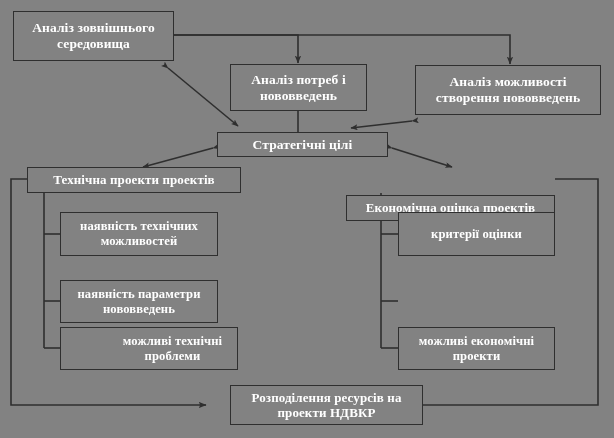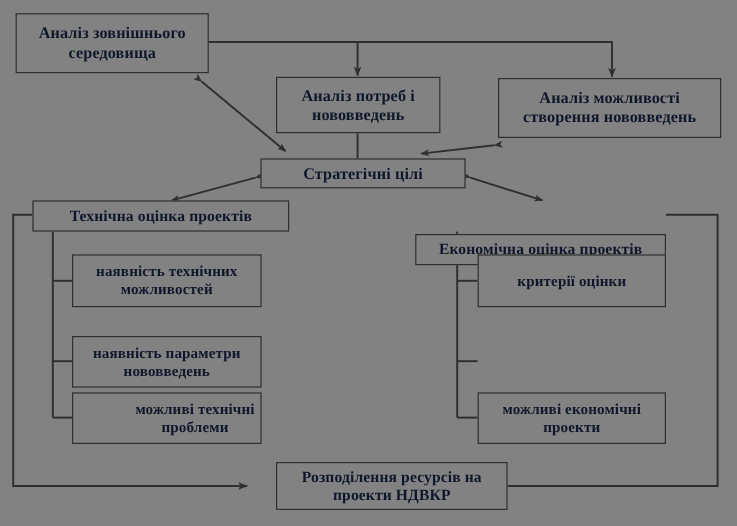--- a/index.html
+++ b/index.html
@@ -21,21 +21,21 @@
     top: 0;
     width: 614px;
     height: 438px;
     pointer-events: none;
   }
   .node {
     position: absolute;
     box-sizing: border-box;
     border: 1.6px solid #2f2f2f;
     background: #828282;
-    color: #0f172a;
+    color: #ffffff;
     display: flex;
     align-items: center;
     justify-content: center;
     text-align: center;
     font-weight: bold;
     letter-spacing: 0.1px;
     line-height: 1.18;
     z-index: 2;
   }
   .n-l1 { font-size: 13.5px; }
@@ -127,36 +127,36 @@
 
   <div class="node n-l1" style="left:415px; top:65px; width:186px; height:50px;">
     <span>Аналіз можливості створення нововведень</span>
   </div>
 
   <div class="node n-l1" style="left:217px; top:132px; width:171px; height:25px;">
     <span>Стратегічні цілі</span>
   </div>
 
   <div class="node n-l2" style="left:27px; top:167px; width:214px; height:26px;">
-    <span>Технічна оцінка проектів</span>
+    <span>Технічна проекти проектів</span>
   </div>
 
   <div class="node n-l2" style="left:346px; top:167px; width:209px; height:26px;margin-top:28px;">
     <span>Економічна оцінка проектів</span>
   </div>
 
   <div class="node n-l3" style="left:60px; top:212px; width:158px; height:44px;">
     <span>наявність технічних можливостей</span>
   </div>
 
   <div class="node n-l3" style="left:60px; top:280px; width:158px; height:43px;">
     <span>наявність параметри нововведень</span>
   </div>
 
-  <div class="node n-l3" style="left:60px; top:327px; width:158px; height:43px;padding-left:47px;">
+  <div class="node n-l3" style="left:60px; top:327px; width:178px; height:43px;padding-left:47px;">
     <span>можливі технічні проблеми</span>
   </div>
 
   <div class="node n-l3" style="left:398px; top:212px; width:157px; height:44px;">
     <span>критерії оцінки</span>
   </div>
 
 
   <div class="node n-l3" style="left:398px; top:327px; width:157px; height:43px;">
     <span>можливі економічні проекти</span>

